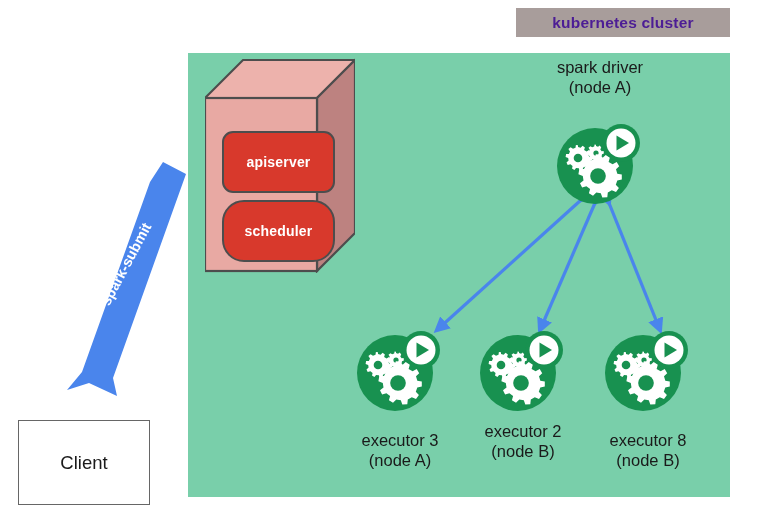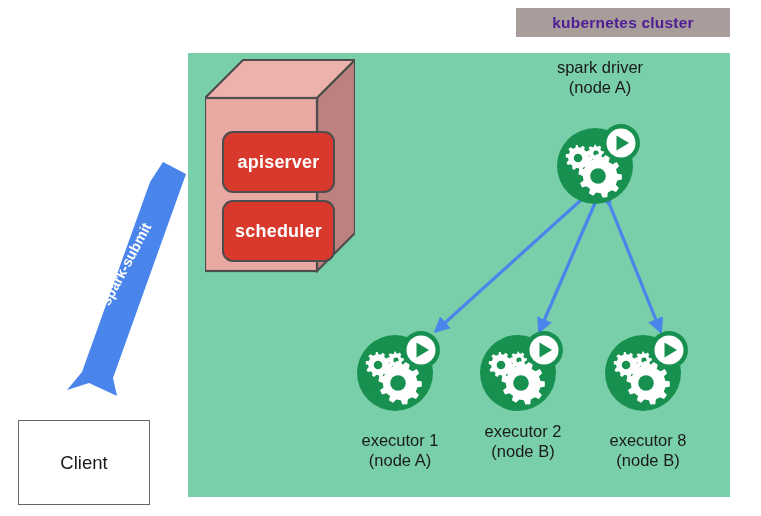--- a/index.html
+++ b/index.html
@@ -38,26 +38,26 @@
   #cube { position: absolute; left: 205px; top: 58px; width: 150px; height: 215px; }
   #cube svg { display:block; }
 
   .cube-box {
     position: absolute;
     background: #d8392c;
     border: 2.2px solid #4d4d4d;
     border-radius: 11px;
     color: #ffffff;
     font-weight: bold;
-    font-size: 18px;
+    font-size: 14px;
     display: flex; align-items: center; justify-content: center;
     letter-spacing: .2px;
   }
   #box-apiserver { left: 222px; top: 131px; width: 113px; height: 62px; }
-  #box-scheduler { left: 222px; top: 200px; width: 113px; height: 62px; }
+  #box-scheduler { left: 222px; top: 200px; width: 113px; height: 62px; border-radius: 22px; }
 
   
   #client-box {
     position: absolute;
     left: 18px; top: 420px;
     width: 132px; height: 85px;
     background: #ffffff;
     border: 1.4px solid #666666;
     color: #1a1a1a;
     font-size: 18.5px;
@@ -203,21 +203,21 @@
           <path d="M0,-19 L4.4,-18 L7.7,-21.1 L11.8,-18.3 L10.6,-14.1 L14.6,-11.8 L18.7,-13.9 L21.2,-9.8 L18,-6.7 L19.3,-2.3 L23.8,-1.6 L23.8,3.4 L19.3,4.4 L17.8,8.7 L20.9,12 L18,16 L13.8,14.3 L9.8,16.6 L9.3,21.2 L4.3,21.6 L2.8,17.2 L-1.7,16.6 L-5,19.8 L-9.1,17.2 L-7.9,12.9 L-11.6,10.3 L-15.9,11.6 L-18,7.3 L-14.5,4.4 L-15.2,-0.1 L-19.6,-1.8 L-18.7,-6.7 L-14,-6.9 L-12,-11 L-14.6,-14.8 L-11,-18 L-7.1,-15.4 L-2.9,-17.3 L-2.2,-21.8 L1.9,-21.5 Z"></path>
           <circle cx="0" cy="0" r="7.8" fill="#189150"></circle>
         </g>
       </g>
       <g>
         <circle cx="66" cy="21" r="14.5" fill="#ffffff"></circle>
         <path d="M61.5,13.5 L74,21 L61.5,28.5 Z" fill="#189150"></path>
       </g>
     </svg>
   </div>
-  <div class="node-label" id="label-exec-1">executor 1
+  <div class="node-label" id="label-exec-1">executor 3
 (node A)</div>
 
   <div class="node" id="node-exec-2">
     <svg width="90" height="84" viewBox="0 0 90 84">
       <circle cx="40" cy="44" r="38" fill="#189150"></circle>
       <circle cx="66" cy="21" r="19" fill="#189150"></circle>
       <g fill="#ffffff">
         <g transform="translate(23,36)">
           <path d="M0,-11 L2.6,-10.2 L4.6,-12.3 L6.9,-10.6 L6.1,-7.9 L8.6,-6.6 L11,-8 L12.4,-5.5 L10.4,-3.6 L11.2,-1 L14,-0.6 L14,2.3 L11.2,2.9 L10.2,5.4 L12,7.6 L10,9.7 L7.4,8.5 L5,9.8 L4.7,12.6 L1.8,12.8 L0.8,10.2 L-1.9,9.9 L-3.6,12.1 L-6,10.6 L-5.4,7.9 L-7.6,6.2 L-10.3,7 L-11.5,4.4 L-9.4,2.6 L-9.8,-0.1 L-12.4,-1.1 L-11.9,-4 L-9.1,-4.1 L-8,-6.6 L-9.6,-8.9 L-7.4,-10.7 L-5,-9.2 L-2.5,-10.3 L-2.1,-13 L0,-12.8 Z"></path>
           <circle cx="0" cy="0" r="4.3" fill="#189150"></circle>

